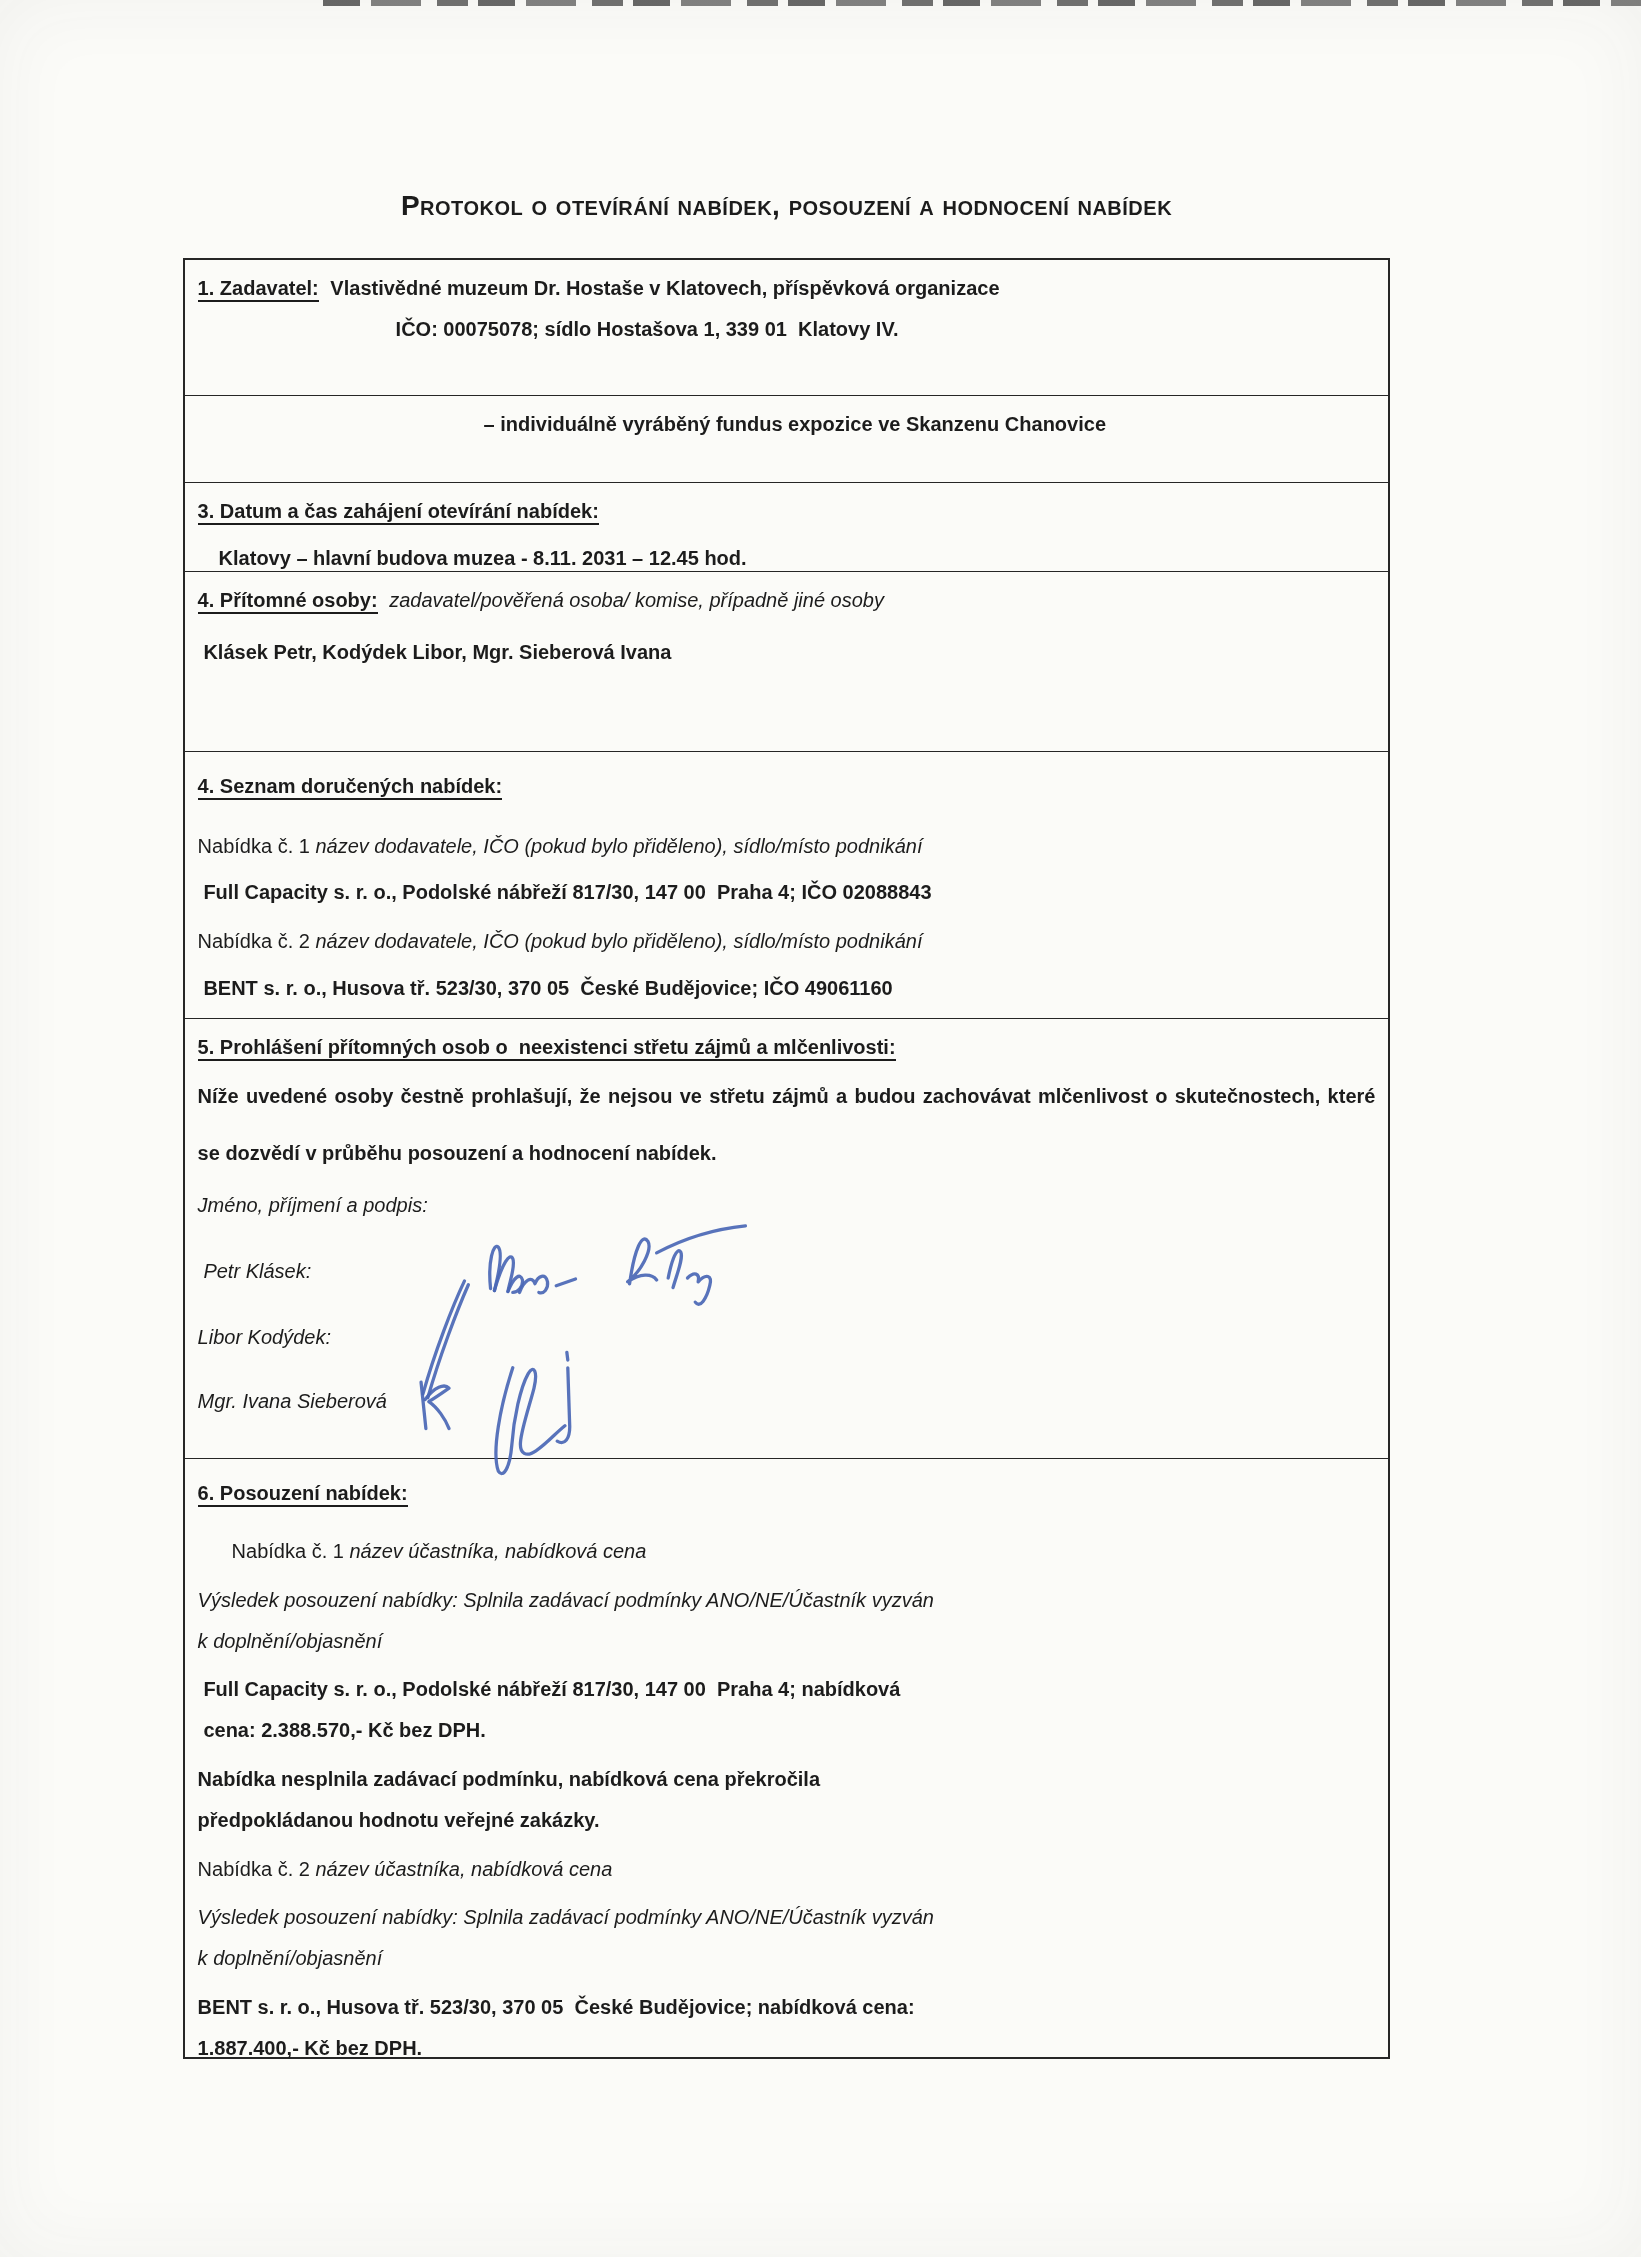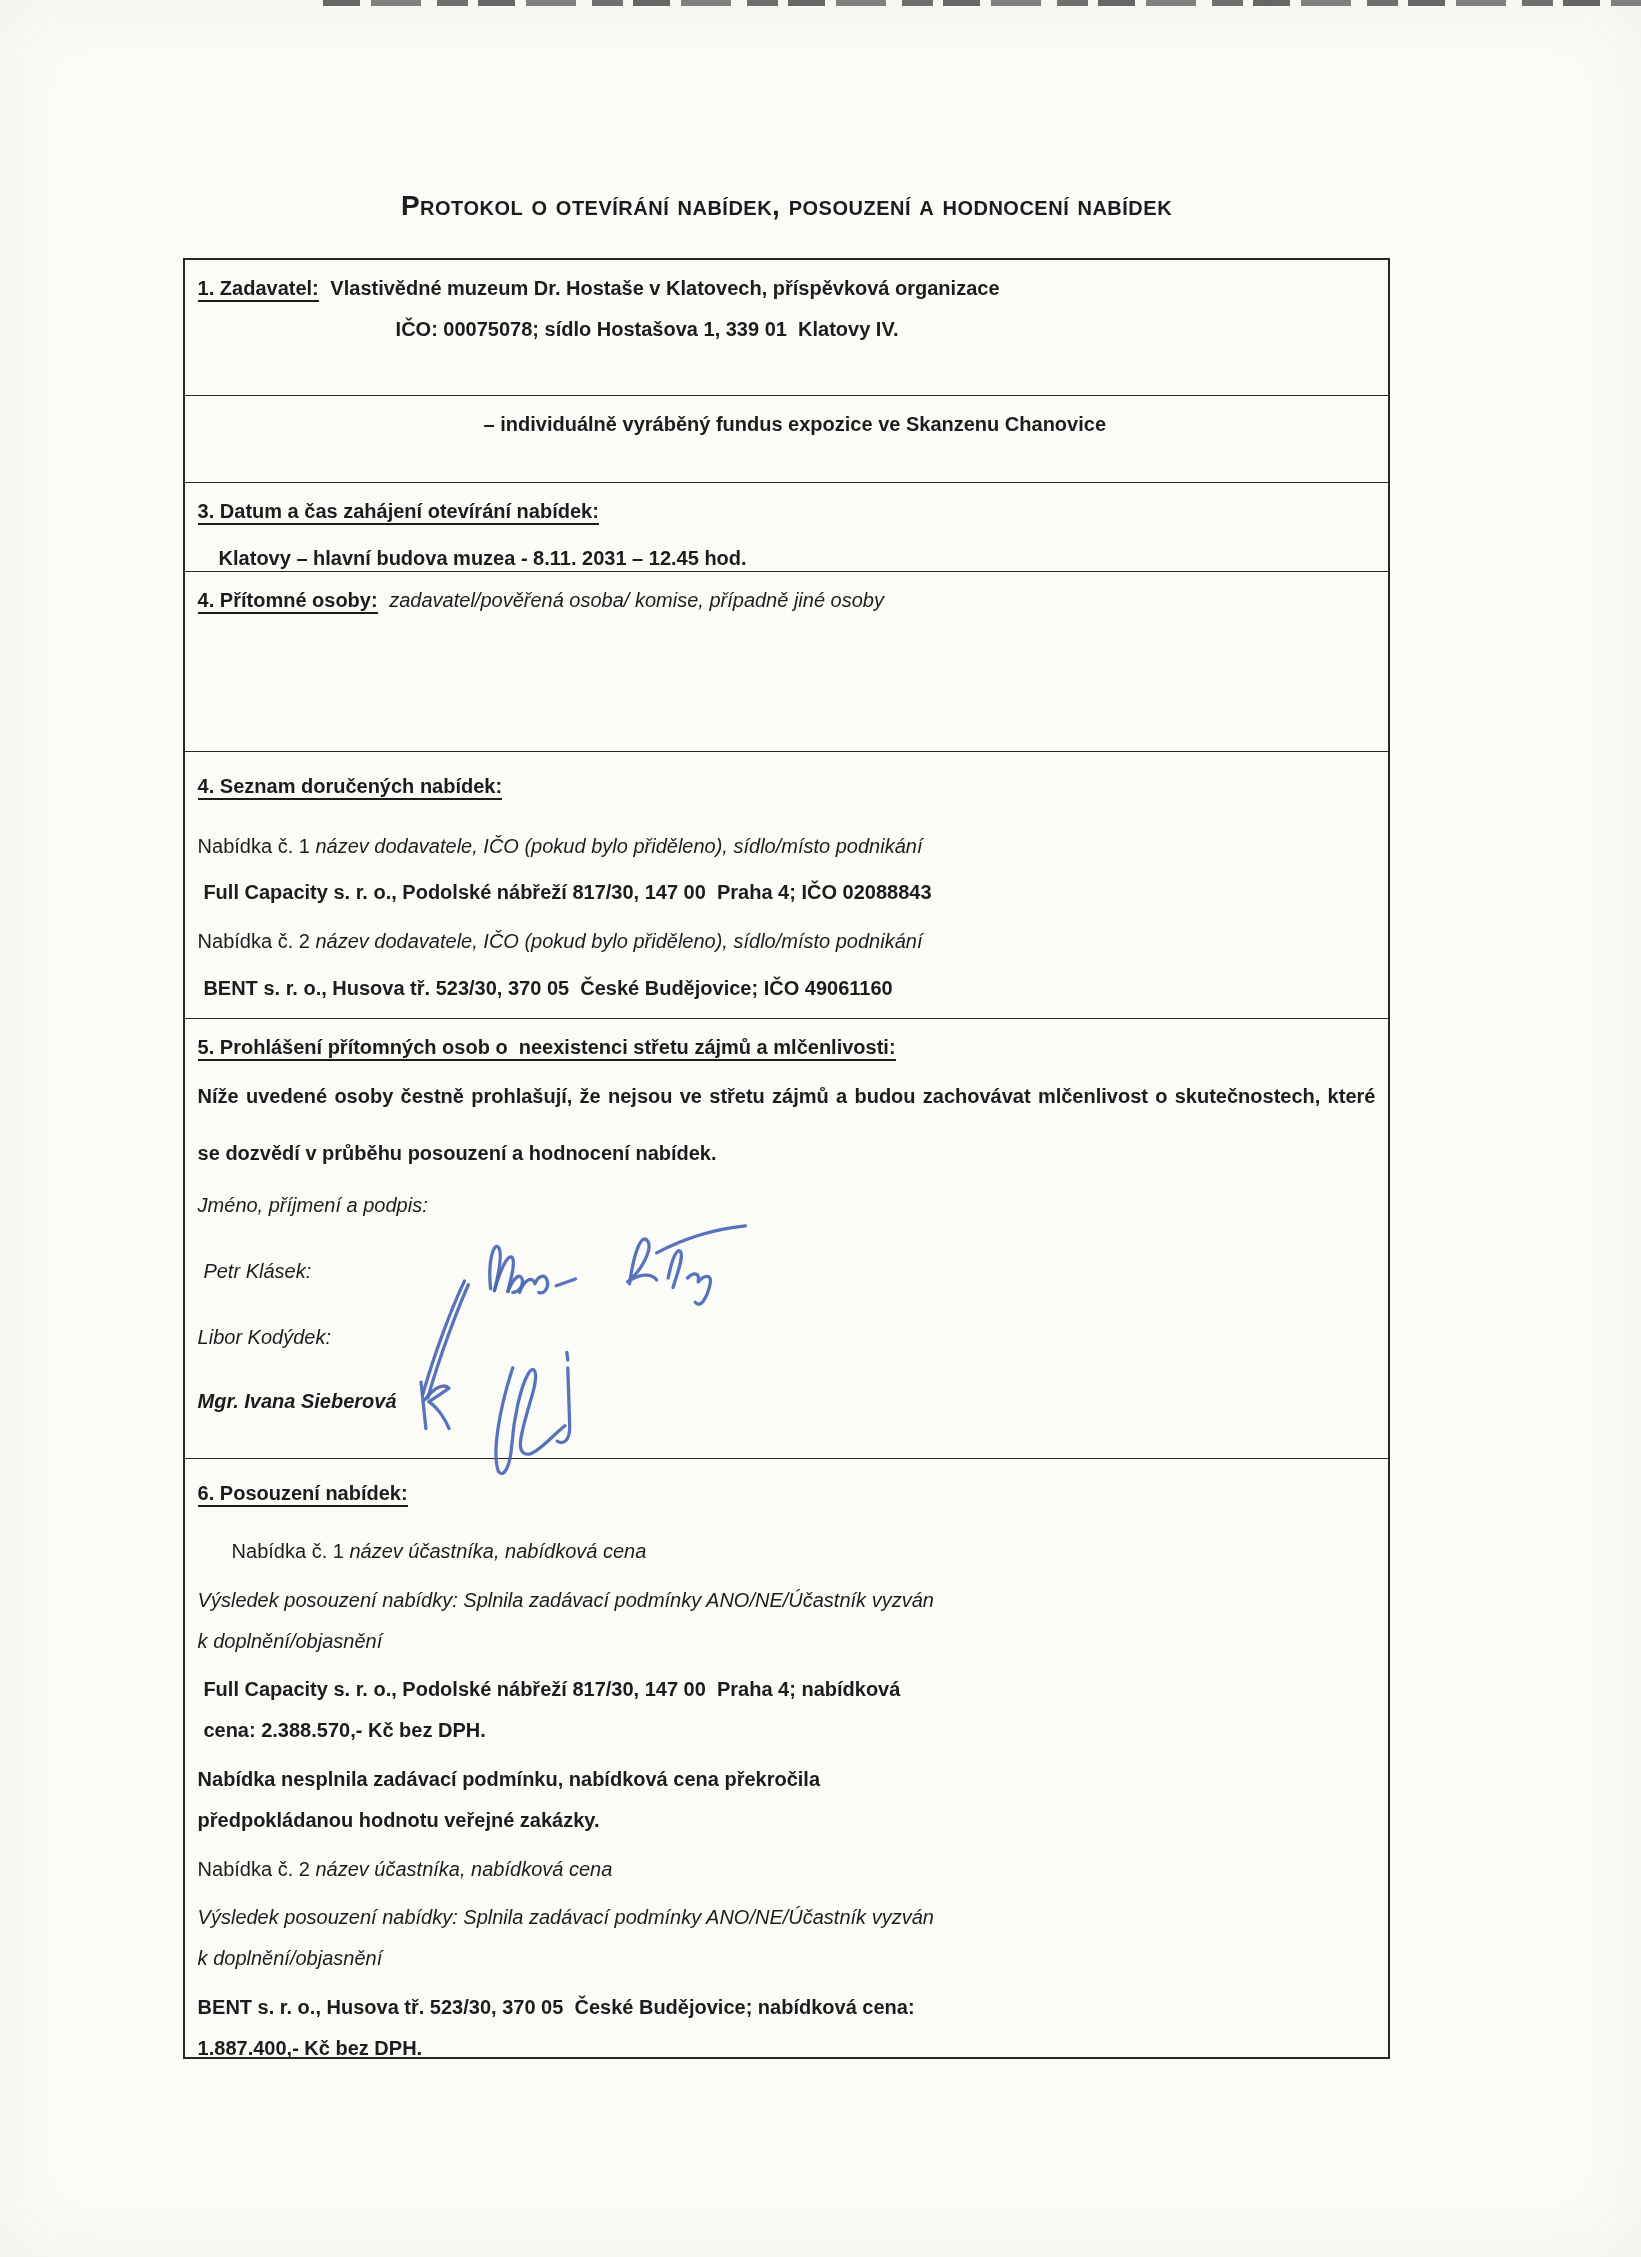--- a/index.html
+++ b/index.html
@@ -43,21 +43,21 @@
   .s4b{height:267px;padding-top:14px;}
   .s4b .note1{margin-top:19.3px;}
   .s4b .val1{margin-top:4.8px;padding-left:5.8px;}
   .s4b .note2{margin-top:7.7px;}
   .s4b .val2{margin-top:5.8px;padding-left:5.8px;}
   .s5{height:440px;}
   .s5 .para{margin-top:0;line-height:57px;text-align:justify;font-weight:bold;}
   .s5 .caption{margin-top:3px;}
   .s5 .signer1{margin-top:25px;padding-left:5.8px;}
   .s5 .signer2{margin-top:25px;}
-  .s5 .signer3{margin-top:23px;font-weight:bold;}
+  .s5 .signer3{margin-top:23px;}
   .s6{height:599px;padding-top:13.5px;}
   .s6 .blk{margin-top:7.7px;}
   .s6 .first{margin-top:17.4px;margin-left:34px;}
   .s6 .vala{padding-left:5.8px;}
   .signatures{position:absolute;left:367px;top:1188px;width:502px;height:319px;z-index:5;}
   .signatures path{fill:none;stroke:#4a67b5;stroke-width:3.4;stroke-linecap:round;stroke-linejoin:round;opacity:.92;}
 </style>
 </head>
 <body>
 
@@ -84,20 +84,21 @@
       <div>
         <span class="h">3. Datum a čas zahájení otevírání nabídek:</span>
       </div>
       <div class="val b pre">Klatovy – hlavní budova muzea - 8.11. 2031 – 12.45 hod.</div>
     </div>
 
     <div class="sec s4a">
       <div class="nowrap">
         <span class="h">4. Přítomné osoby:</span><span class="i pre">zadavatel/pověřená osoba/ komise, případně jiné osoby</span>
       </div>
+      <div class="val b pre">Klásek Petr, Kodýdek Libor, Mgr. Sieberová Ivana</div>
     </div>
 
     <div class="sec s4b">
       <div>
         <span class="h">4. Seznam doručených nabídek:</span>
       </div>
       <div class="note1 nowrap">
         <span class="pre">Nabídka č. 1 </span><span class="i pre">název dodavatele, IČO (pokud bylo přiděleno), sídlo/místo podnikání</span>
       </div>
       <div class="val1 b pre">Full Capacity s. r. o., Podolské nábřeží 817/30, 147 00  Praha 4; IČO 02088843</div>

